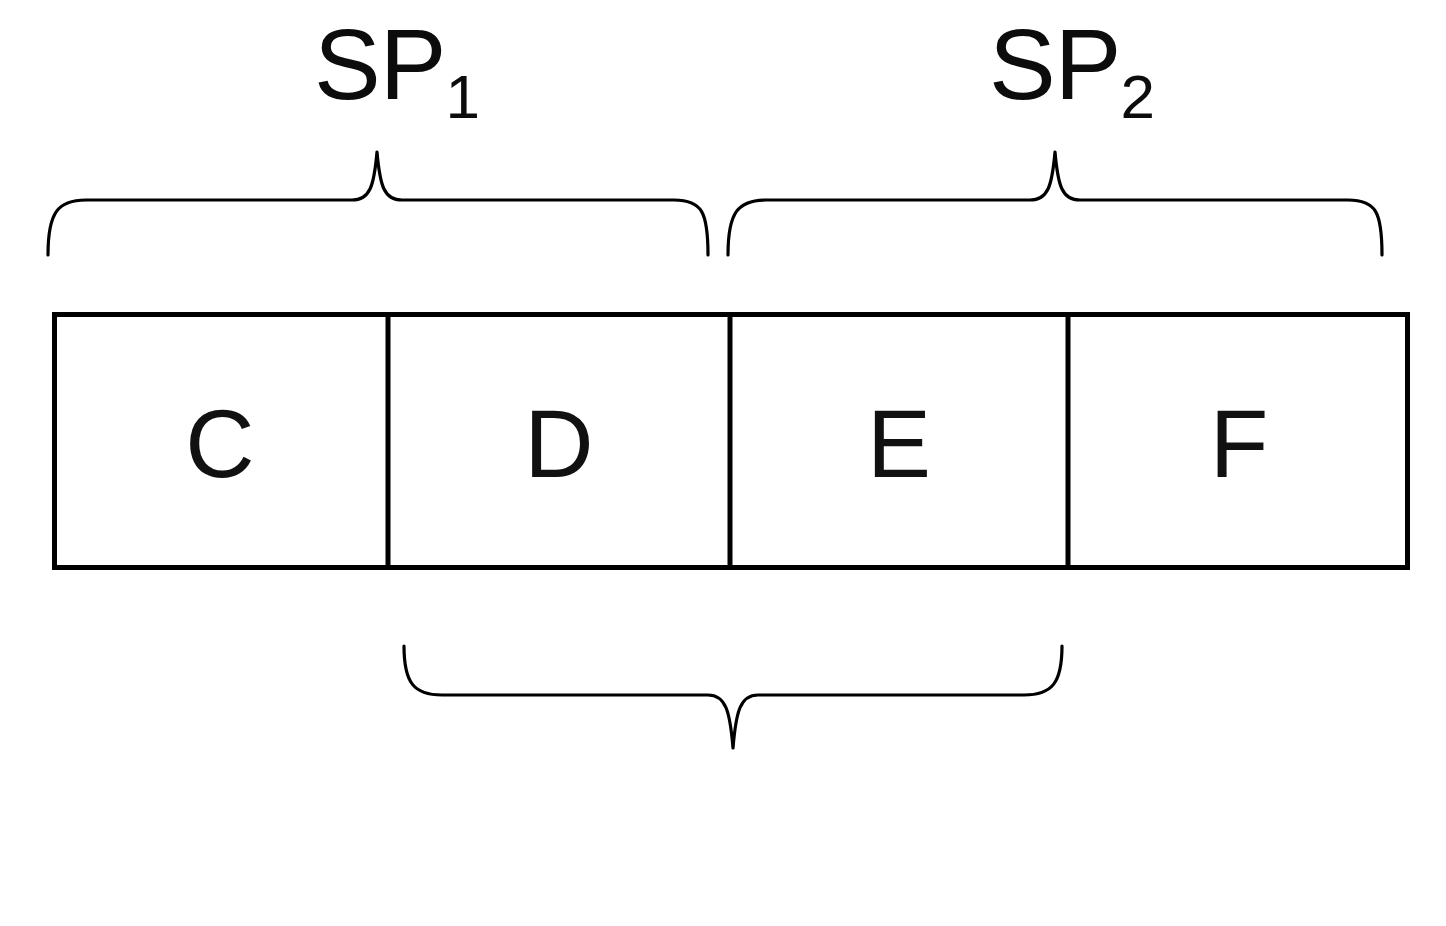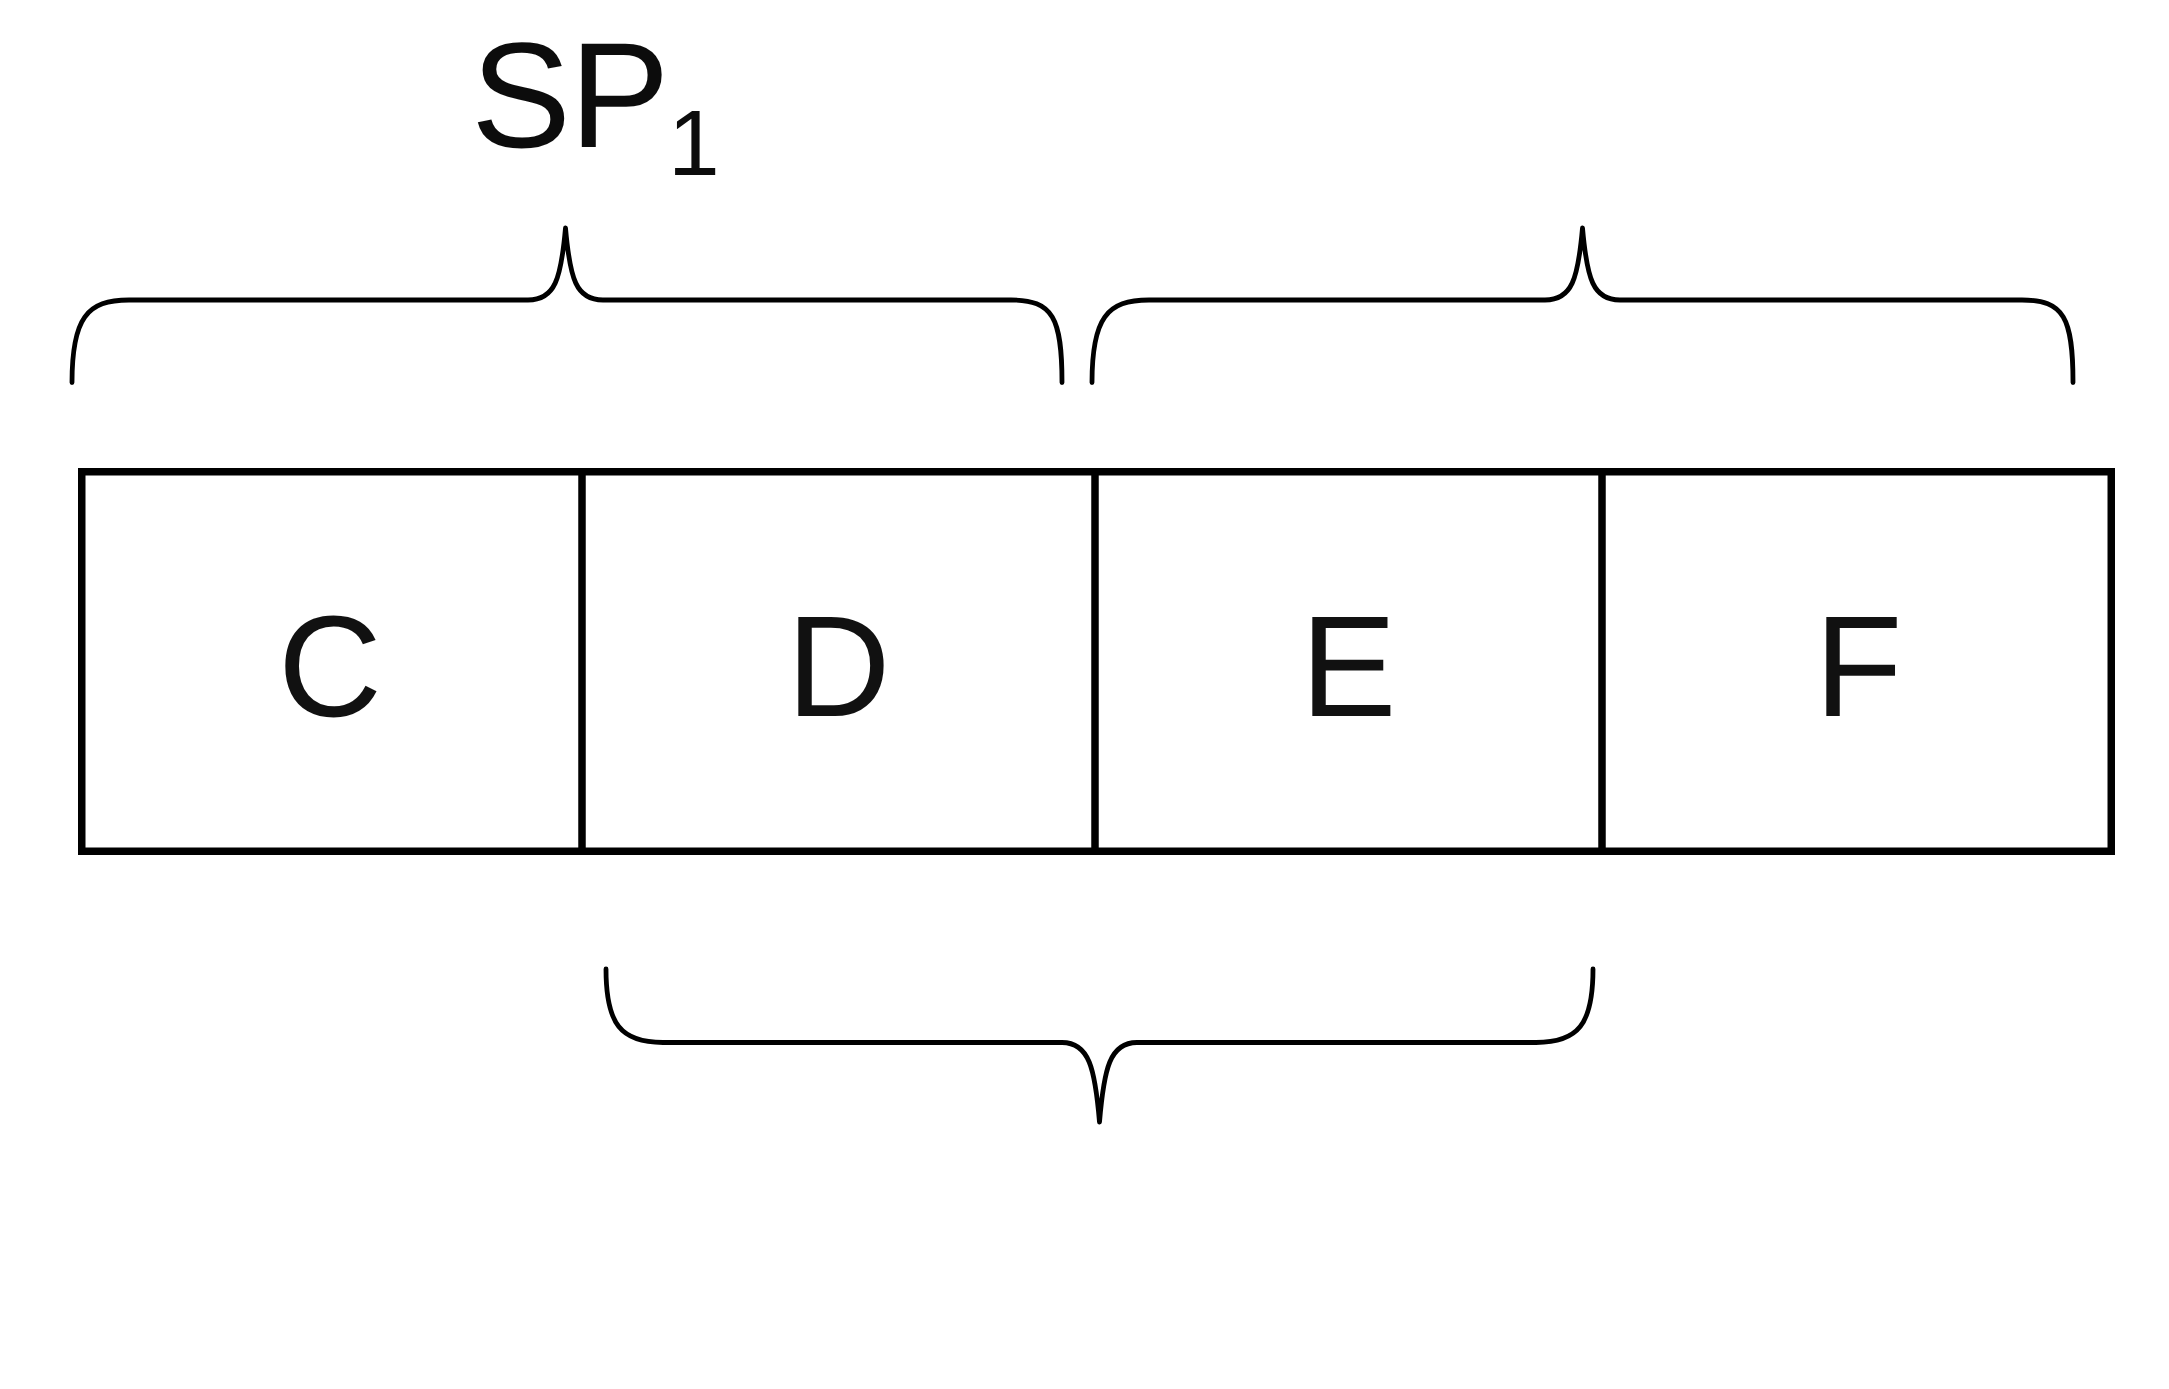--- a/index.html
+++ b/index.html
@@ -109,15 +109,18 @@
                L 1024,695
                C 1052,695 1062,683 1062,646"></path>
     </g>
 
   </svg>
 
   <div class="sp-label" style="left:314px; top:14px;">
     <span>SP</span><span class="sub">1</span>
   </div>
 
+  <div class="sp-label" style="left:989px; top:14px;">
+    <span>SP</span><span class="sub">2</span>
+  </div>
 
 
 </div>
 
 </body></html>

